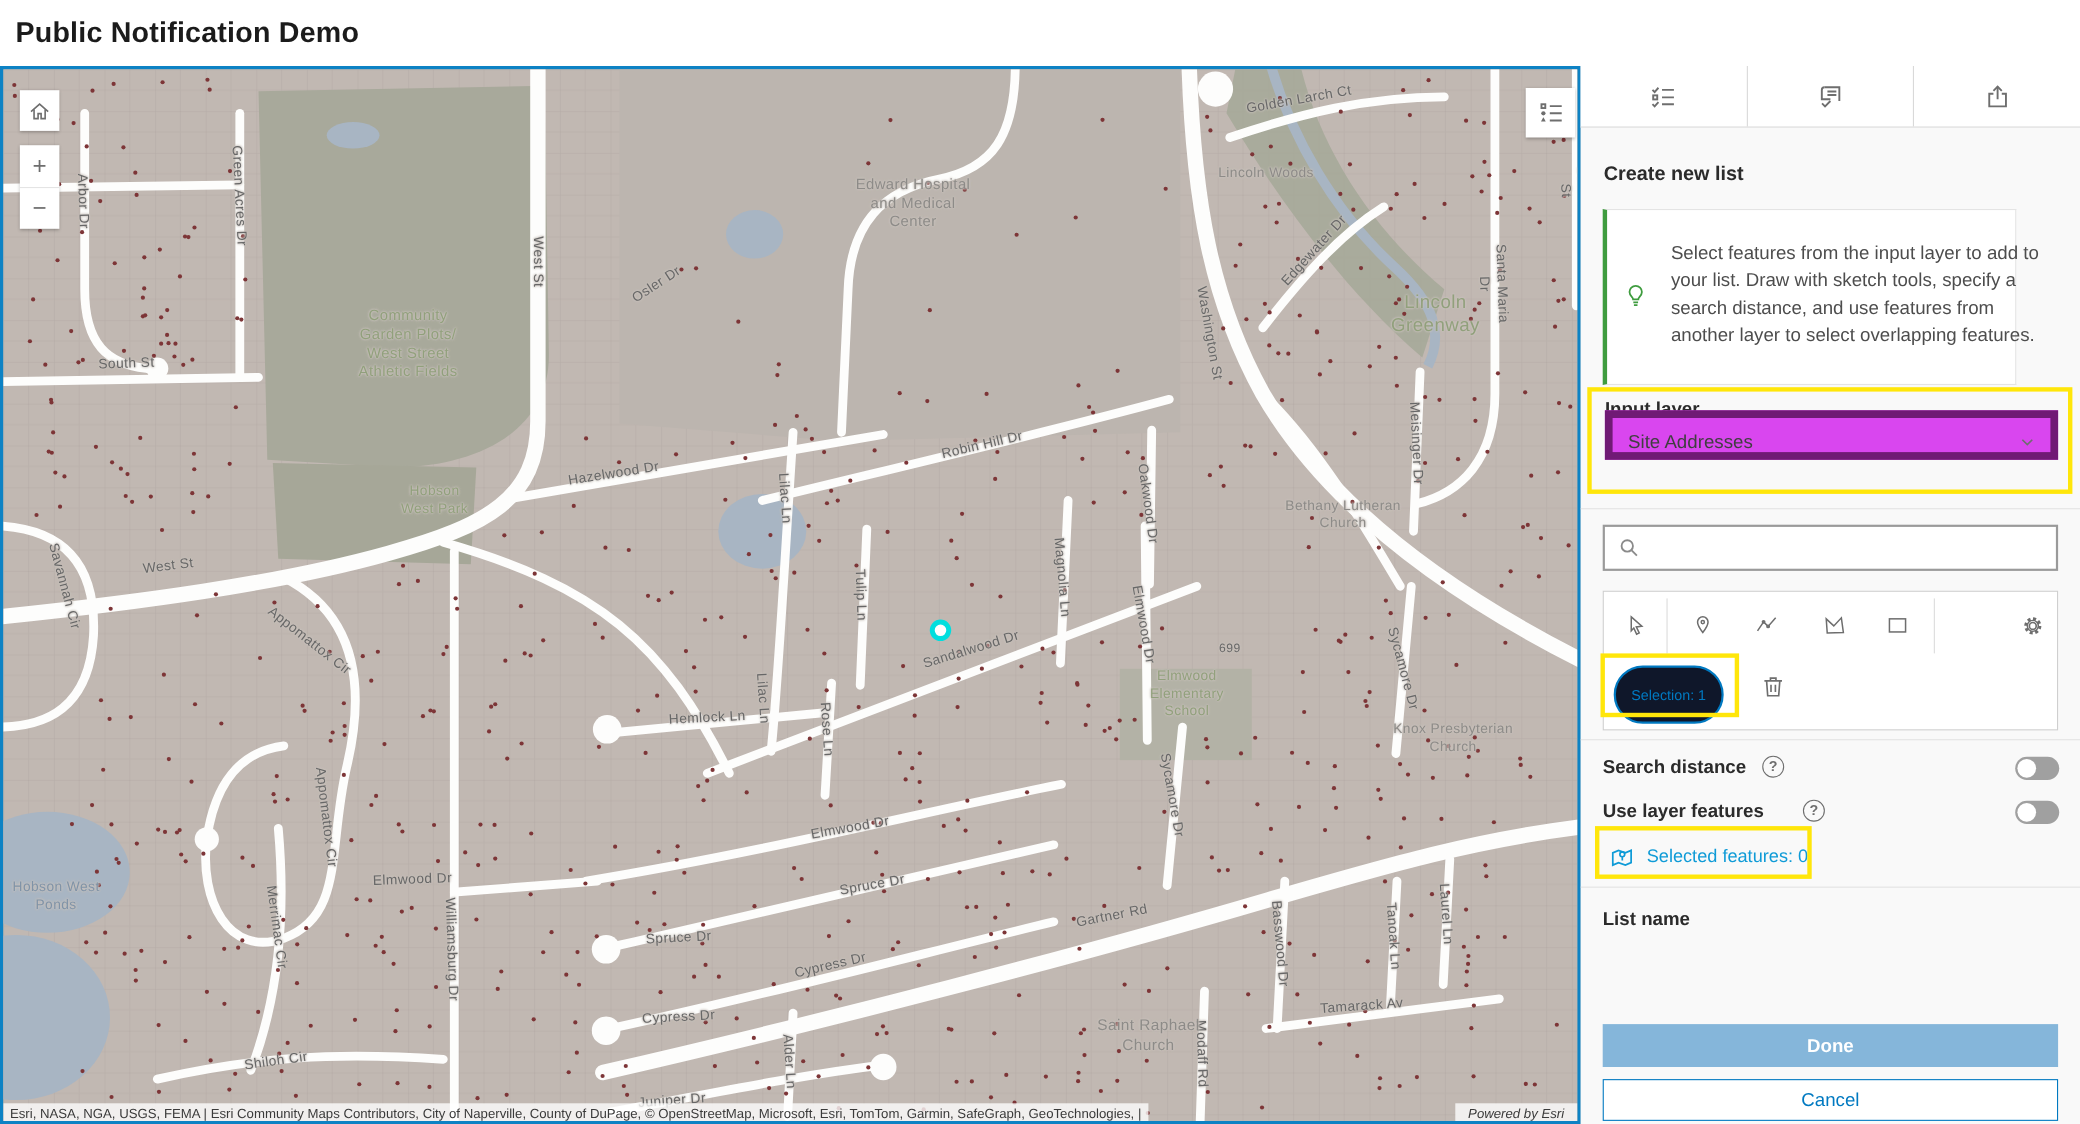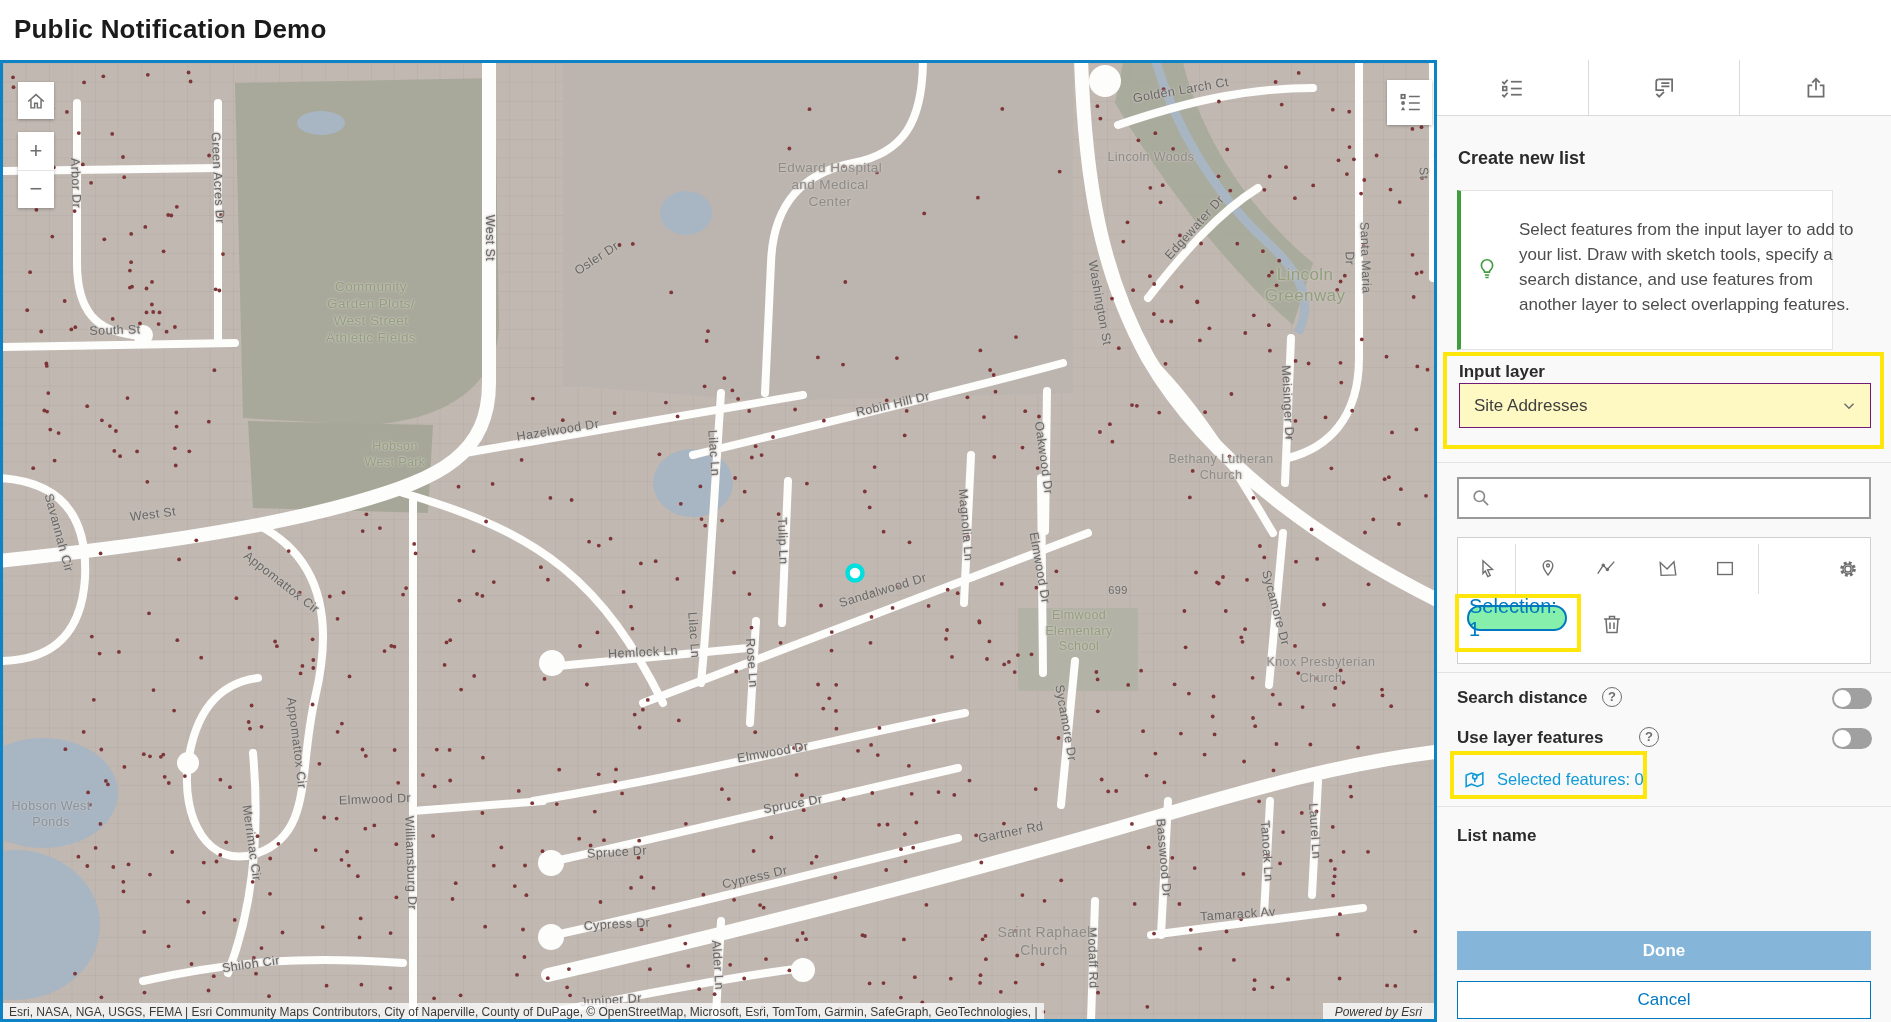--- a/index.html
+++ b/index.html
@@ -39,36 +39,36 @@
   .tab { flex:1; display:flex; align-items:center; justify-content:center; border-right:1px solid #d9d9d9; cursor:pointer; }
   .tab:last-child { border-right:none; }
 
   .panel-heading { position:absolute; left:21px; top:88px; font-size:18px; font-weight:bold; color:#2b2b2b; }
 
   .tip-box { position:absolute; left:20px; top:130px; width:376px; height:160px; background:#fff; border:1px solid #e4e4e4; border-left:4px solid #3f9c3f; }
   .tip-bulb { position:absolute; left:13px; top:65px; }
   .tip-text { position:absolute; left:58px; top:26px; width:336px; font-size:17px; line-height:25px; color:#4d4d4d; }
 
   .field-label { position:absolute; font-size:17px; font-weight:bold; color:#2b2b2b; }
-  .select-box { position:absolute; left:22px; top:323px; width:412px; height:45px; background:#fef9c3; border:1px solid #701a75; cursor:pointer; }
+  .select-box { position:absolute; left:22px; top:313px; width:412px; height:45px; background:#d946ef; border:7px solid #701a75; cursor:pointer; }
   .select-box .sel-text { position:absolute; left:14px; top:0; line-height:43px; font-size:17px; color:#3f3f3f; }
   .select-box svg { position:absolute; right:12px; top:13px; }
 
   .divider { position:absolute; left:0; width:454px; height:1px; background:#e3e3e3; }
 
   .searchbar { position:absolute; left:20px; top:417px; width:414px; height:42px; background:#fff; border:2px solid #9a9a9a; display:flex; align-items:center; }
   .searchbar svg { margin:0 10px 0 12px; flex:0 0 auto; }
   .searchbar input { border:none; outline:none; flex:1; font-size:17px; color:#3f3f3f; font-family:inherit; background:transparent; height:100%; }
   .searchbar input::placeholder { color:#8e8e8e; }
 
   .sketch-box { position:absolute; left:20px; top:477px; width:414px; height:127px; background:#fff; border:1px solid #cfcfcf; }
   .tool { position:absolute; top:17px; width:28px; height:28px; display:flex; align-items:center; justify-content:center; cursor:pointer; }
   .vdiv { position:absolute; top:6px; width:1px; height:50px; background:#dcdcdc; }
-  .selection-pill { position:absolute; left:9px; top:67px; width:100px; height:26px; border:2px solid #0079c1; border-radius:999px; background:#86efac;
-                    font-size:20px; color:#0079c1; display:flex; align-items:center; justify-content:center; cursor:pointer; }
+  .selection-pill { position:absolute; left:9px; top:67px; width:100px; height:53px; border:2px solid #0079c1; border-radius:999px; background:#0f172a;
+                    font-size:13px; color:#0079c1; display:flex; align-items:center; justify-content:center; cursor:pointer; }
   .trash-btn { position:absolute; left:140px; top:72px; width:28px; height:28px; display:flex; align-items:center; justify-content:center; cursor:pointer; }
 
   .toggle-row-label { font-size:17px; font-weight:bold; color:#2b2b2b; position:absolute; }
   .help { position:absolute; width:20px; height:20px; border:1.5px solid #6e6e6e; border-radius:50%; color:#6e6e6e;
           font-size:13px; font-weight:bold; text-align:center; line-height:17px; cursor:pointer; }
   .toggle { position:absolute; left:395px; width:40px; height:21px; background:#a0a0a0; border-radius:11px; cursor:pointer; }
   .toggle .knob { position:absolute; left:2px; top:2px; width:17px; height:17px; background:#fff; border-radius:50%; }
 
   .sel-feat-row { position:absolute; left:25px; top:704px; height:30px; display:flex; align-items:center; cursor:pointer; }
   .sel-feat-row .lbl { margin-left:10px; font-size:16.5px; color:#0f9bd7; }

